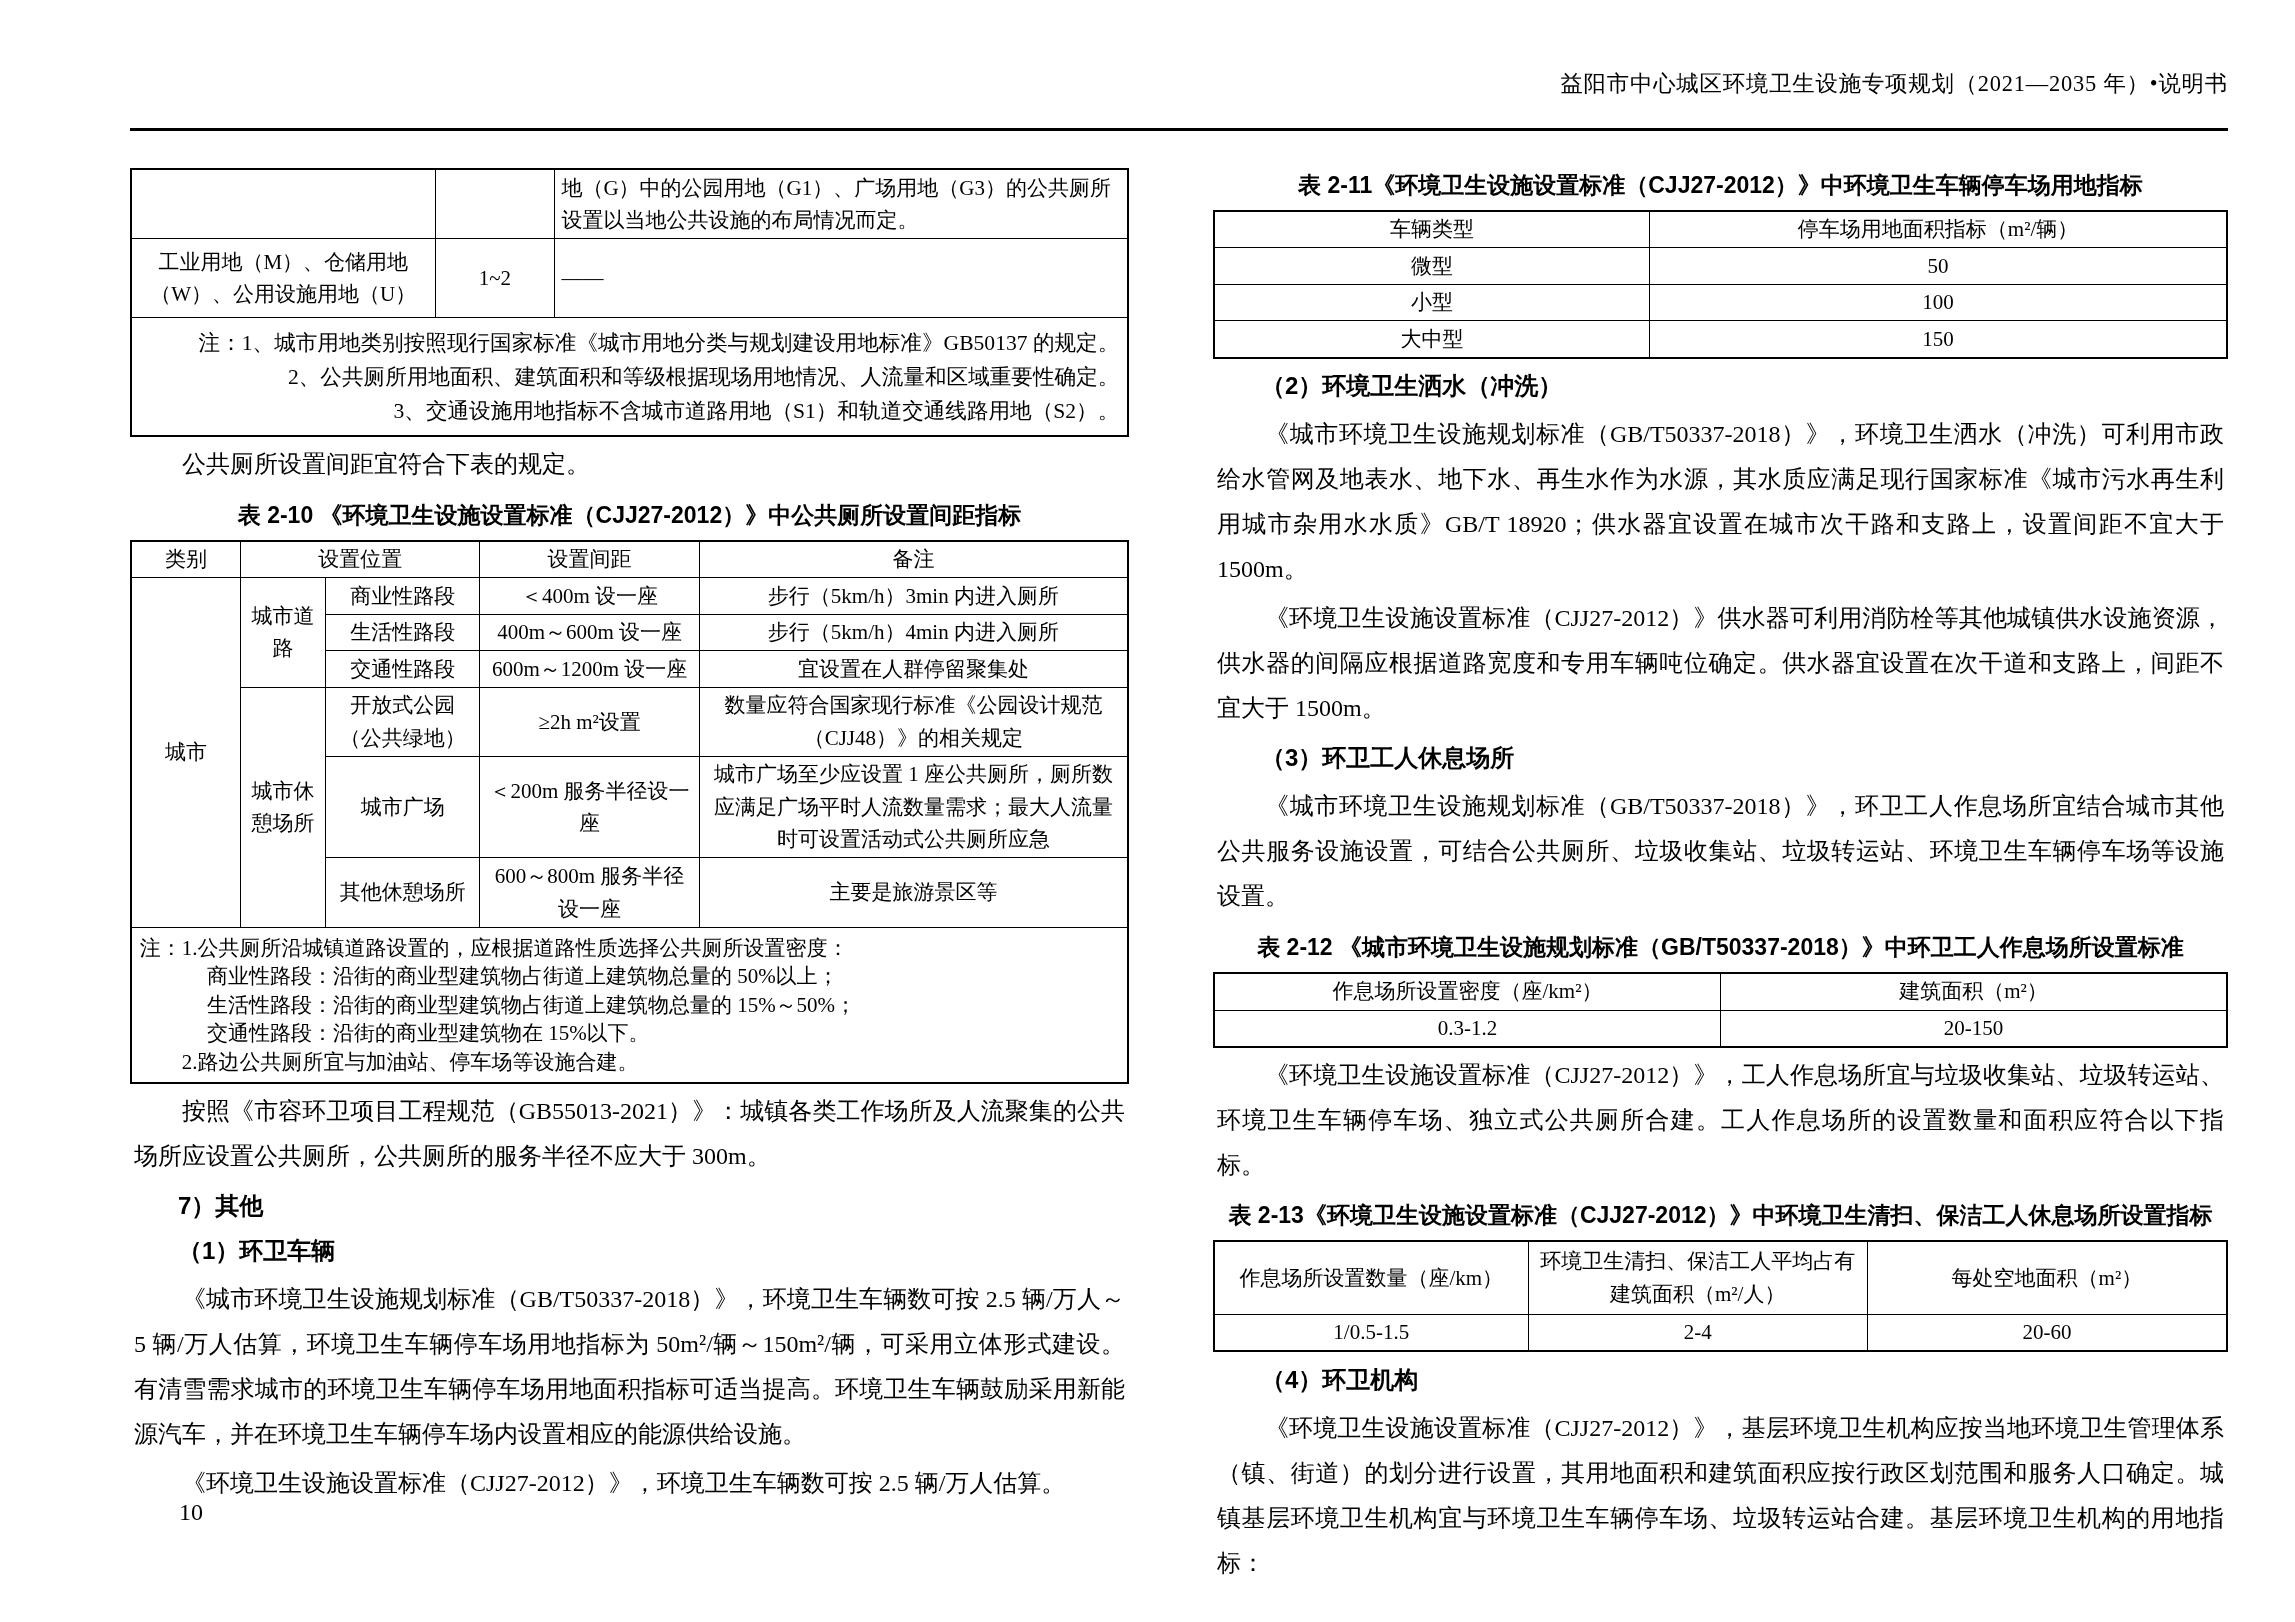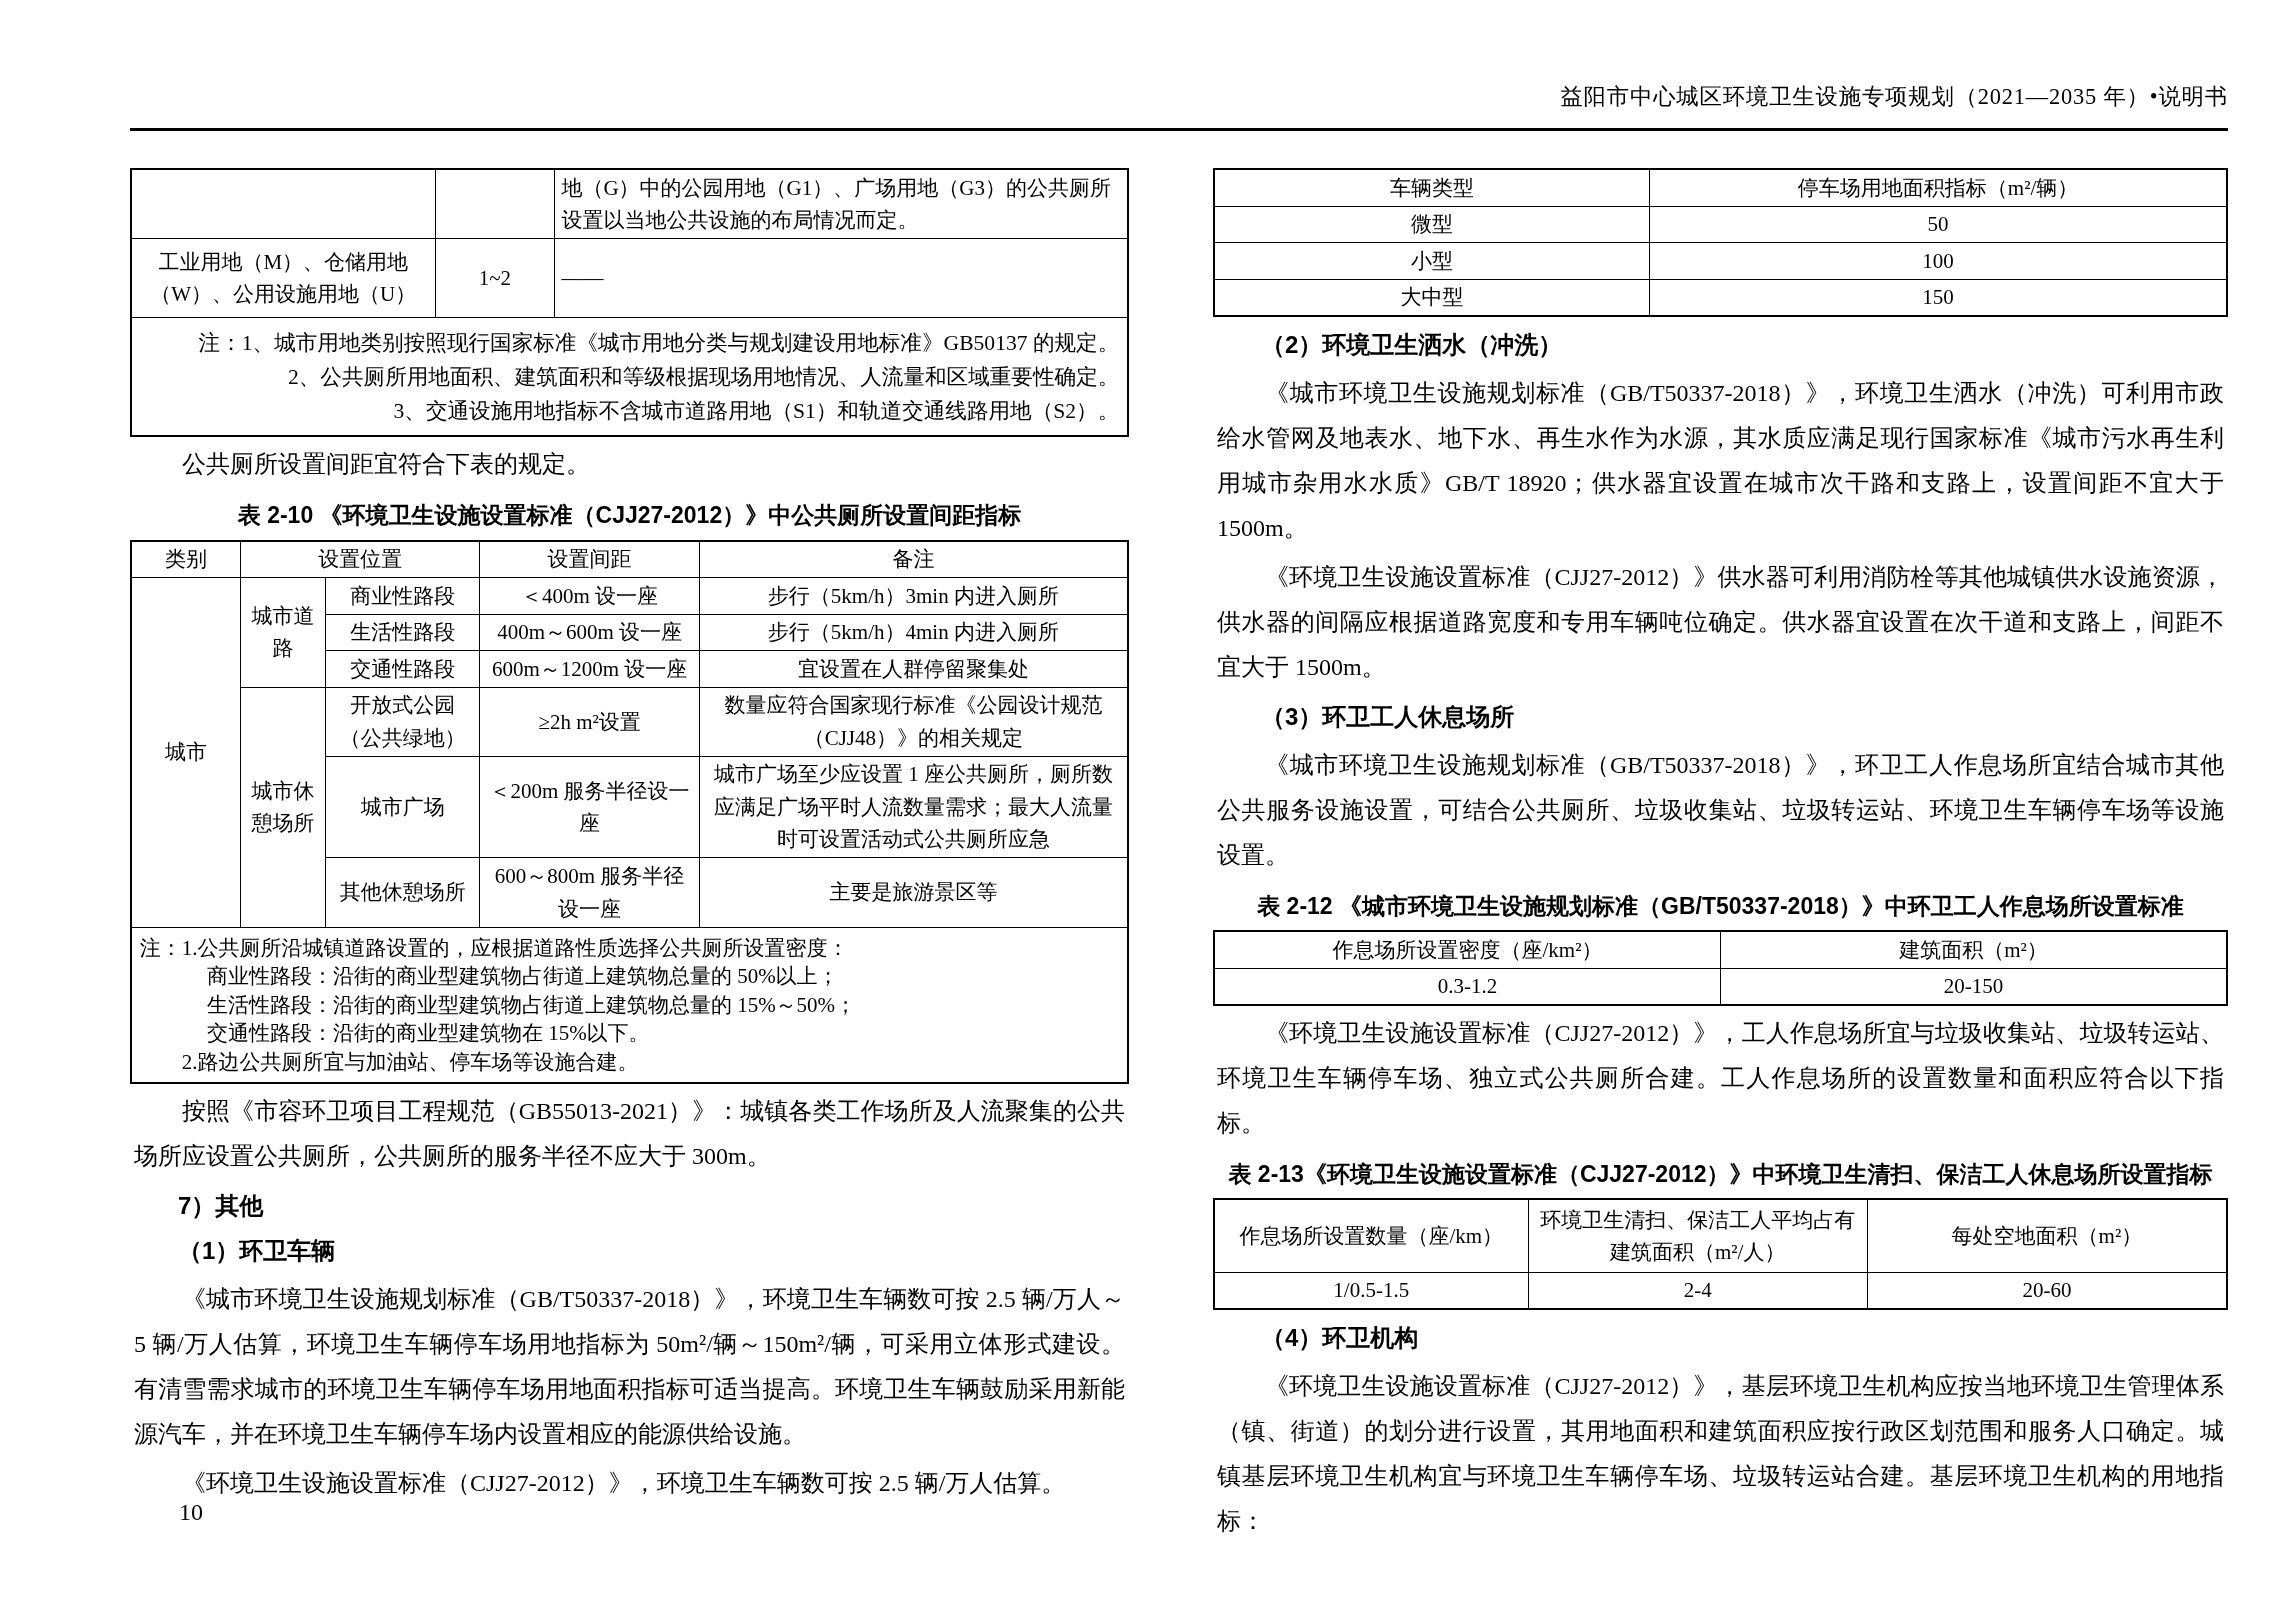--- a/index.html
+++ b/index.html
@@ -3,21 +3,21 @@
 <meta charset="utf-8">
 <style>
   * { box-sizing: border-box; }
   html,body { margin:0; padding:0; background:#ffffff; }
   .page {
     position:relative; width:2295px; height:1623px; background:#ffffff;
     color:#000; font-family:"Liberation Serif","DejaVu Serif",serif;
     overflow:hidden;
   }
   .hdr {
-    position:absolute; top:81px; left:130px; width:2098px;
+    position:absolute; top:68px; left:130px; width:2098px;
     text-align:right; font-size:22.4px; letter-spacing:0.8px; white-space:nowrap;
   }
   .hdr-rule {
     position:absolute; top:128px; left:130px; width:2098px;
     border-top:3.1px solid #000;
   }
   .cols {
     position:absolute; top:168px; left:130px; width:2098px;
     display:flex; justify-content:space-between;
   }
@@ -176,20 +176,21 @@
       <p class="body-p gap-s">按照《市容环卫项目工程规范（GB55013-2021）》：城镇各类工作场所及人流聚集的公共场所应设置公共厕所，公共厕所的服务半径不应大于 300m。</p>
       <h3 class="sec">7）其他</h3>
       <h3 class="sec">（1）环卫车辆</h3>
       <p class="body-p">《城市环境卫生设施规划标准（GB/T50337-2018）》，环境卫生车辆数可按 2.5 辆/万人～5 辆/万人估算，环境卫生车辆停车场用地指标为 50m²/辆～150m²/辆，可采用立体形式建设。有清雪需求城市的环境卫生车辆停车场用地面积指标可适当提高。环境卫生车辆鼓励采用新能源汽车，并在环境卫生车辆停车场内设置相应的能源供给设施。</p>
       <p class="body-p">《环境卫生设施设置标准（CJJ27-2012）》，环境卫生车辆数可按 2.5 辆/万人估算。</p>
 
     </section>
 
     <section class="col-r">
 
+      <div class="tbl-title" style="margin-top:0;">表 2-11《环境卫生设施设置标准（CJJ27-2012）》中环境卫生车辆停车场用地指标</div>
       <table class="tbl t211">
         <colgroup>
             <col style="width:43%">
             <col style="width:57%">
           </colgroup>
         <tbody>
             <tr class="hrow">
           <td>车辆类型</td>
           <td>停车场用地面积指标（m²/辆）</td>
         </tr>

